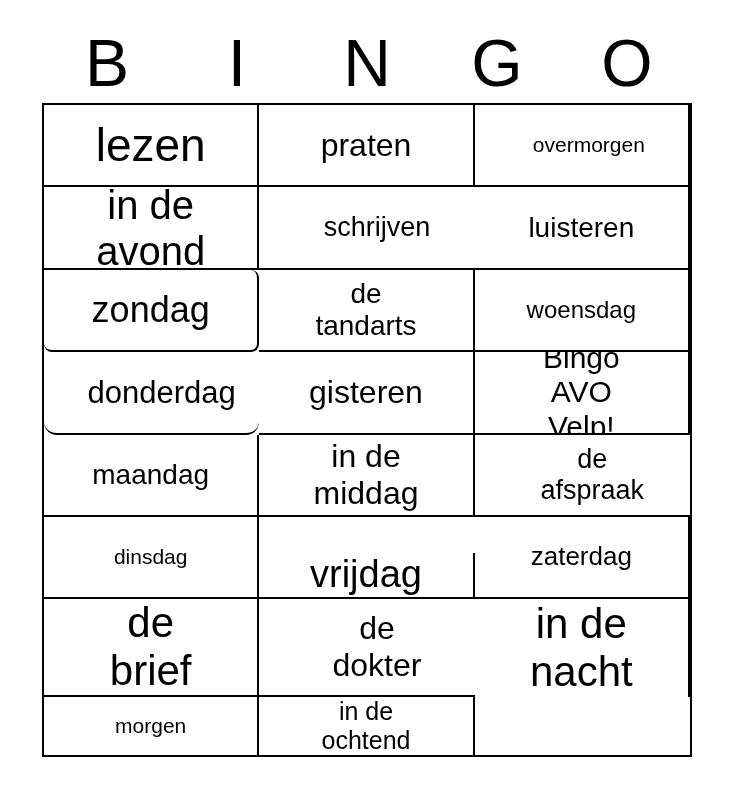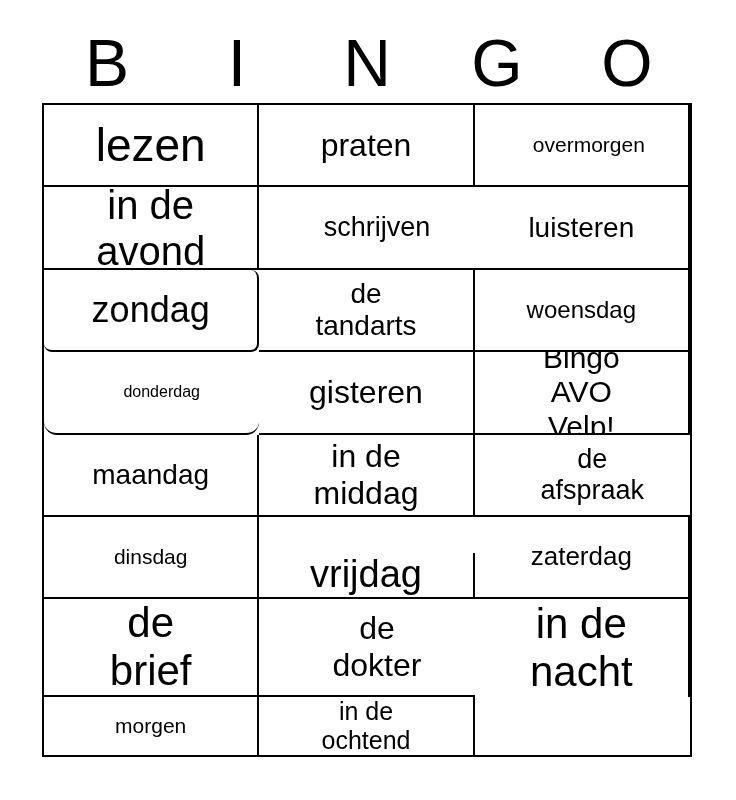--- a/index.html
+++ b/index.html
@@ -58,21 +58,21 @@
     text-align: center;
     white-space: pre-line;
     line-height: 1.15;
     overflow: hidden;
     color: var(--text-color);
   }
   .cell:nth-child(5n) { border-right: none; padding-left: 20px; }
   .cell:nth-child(n+21) { border-bottom: none; }
   .fs21 { font-size: 21px; padding-left: 15px; }
   .fs22 { font-size: 22px; }
-  .fs23 { font-size: 16px; border-radius: 13px; }
+  .fs23 { font-size: 31px; border-radius: 13px; }
   .fs24 { font-size: 24px; }
   .fs25 { font-size: 25px; }
   .fs26 { font-size: 26px; }
   .fs27 { font-size: 27px; }
   .fs28 { font-size: 28px; }
   .fs29 { font-size: 21px; }
   .fs30 { font-size: 30px; }
   .fs32 { font-size: 32px; }
   .fs36 { font-size: 36px; border-radius: 8px; }
   .fs38 { font-size: 38px; margin-top: 36px; }

